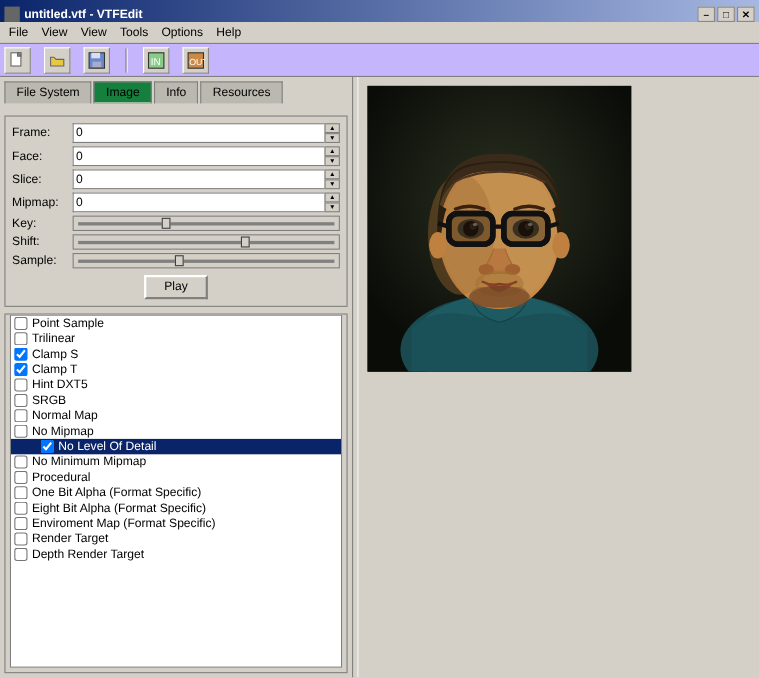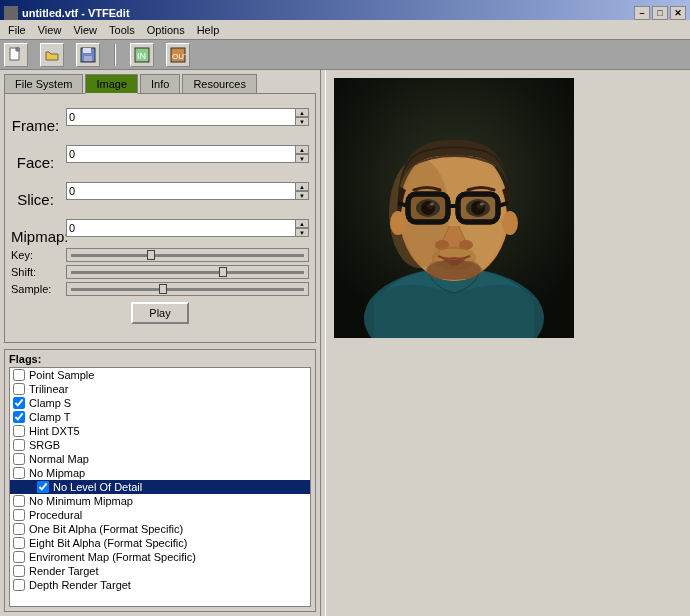--- a/index.html
+++ b/index.html
@@ -64,21 +64,21 @@
       padding: 0 2px;
     }
     .menu-item {
       padding: 2px 6px;
       cursor: pointer;
       font-size: 11px;
     }
 
     
     .toolbar {
-      background: #a3a3a3;
+      background: #c4b5fd;
       border-bottom: 1px solid #808080;
       height: 30px;
       display: flex;
       align-items: center;
       padding: 2px 4px;
       gap: 12px;
     }
     .toolbar-btn {
       width: 24px;
       height: 24px;
@@ -113,33 +113,33 @@
       background: #d4d0c8;
       display: flex;
       flex-direction: column;
       padding: 4px;
     }
 
     
     .tabs {
       display: flex;
       gap: 0;
-      margin-bottom: 0;
+      margin-bottom: 12px;
     }
     .tab {
       padding: 3px 10px;
       border: 1px solid #808080;
       border-bottom: none;
       background: #bbb8b0;
       cursor: pointer;
       font-size: 11px;
       margin-right: 2px;
     }
     .tab.active {
-      background: #4d7c0f;
+      background: #15803d;
       border-bottom: 1px solid #d4d0c8;
       z-index: 1;
       position: relative;
     }
 
     
     .image-section {
       border: 1px solid #808080;
       background: #d4d0c8;
       padding: 6px;
@@ -151,24 +151,23 @@
       margin-bottom: 4px;
     }
 
     .field-row {
       display: flex;
       align-items: center;
       margin-bottom: 3px;
     }
     .field-label {
       width: 55px;
-      text-align: center;
+      text-align: left;
       padding-right: 6px;
-      font-size: 15px;
-      margin-top: 17px;
+      font-size: 11px;
     }
     .field-input-wrap {
       display: flex;
       flex: 1;
     }
     .field-input {
       flex: 1;
       height: 18px;
       border: 1px solid #808080;
       border-right: none;
@@ -225,21 +224,21 @@
       width: 8px;
       height: 10px;
       background: #d4d0c8;
       border: 1px solid #404040;
       cursor: pointer;
     }
 
     
     .play-btn {
       display: block;
-      margin: 6px auto 12px;
+      margin: 6px auto 0;
       padding: 3px 16px;
       background: #d4d0c8;
       border: 2px solid;
       border-top-color: #fff;
       border-left-color: #fff;
       border-bottom-color: #808080;
       border-right-color: #808080;
       cursor: pointer;
       font-size: 11px;
     }
@@ -453,21 +452,20 @@
         <div class="slider-track">
           <div class="slider-track-inner"></div>
           <div class="slider-thumb" style="left: 38%;"></div>
         </div>
       </div>
 
       <button class="play-btn">Play</button>
     </div>
 
     <div class="flags-section">
-      <div class="flags-label">Flags:</div>
       <div class="flags-list-wrap">
         <div class="flags-list" id="flags-list">
 
         <div class="flag-item">
               <input type="checkbox" style="">
               <span>Point Sample</span>
             </div>
             <div class="flag-item">
               <input type="checkbox" style="">
               <span>Trilinear</span>

